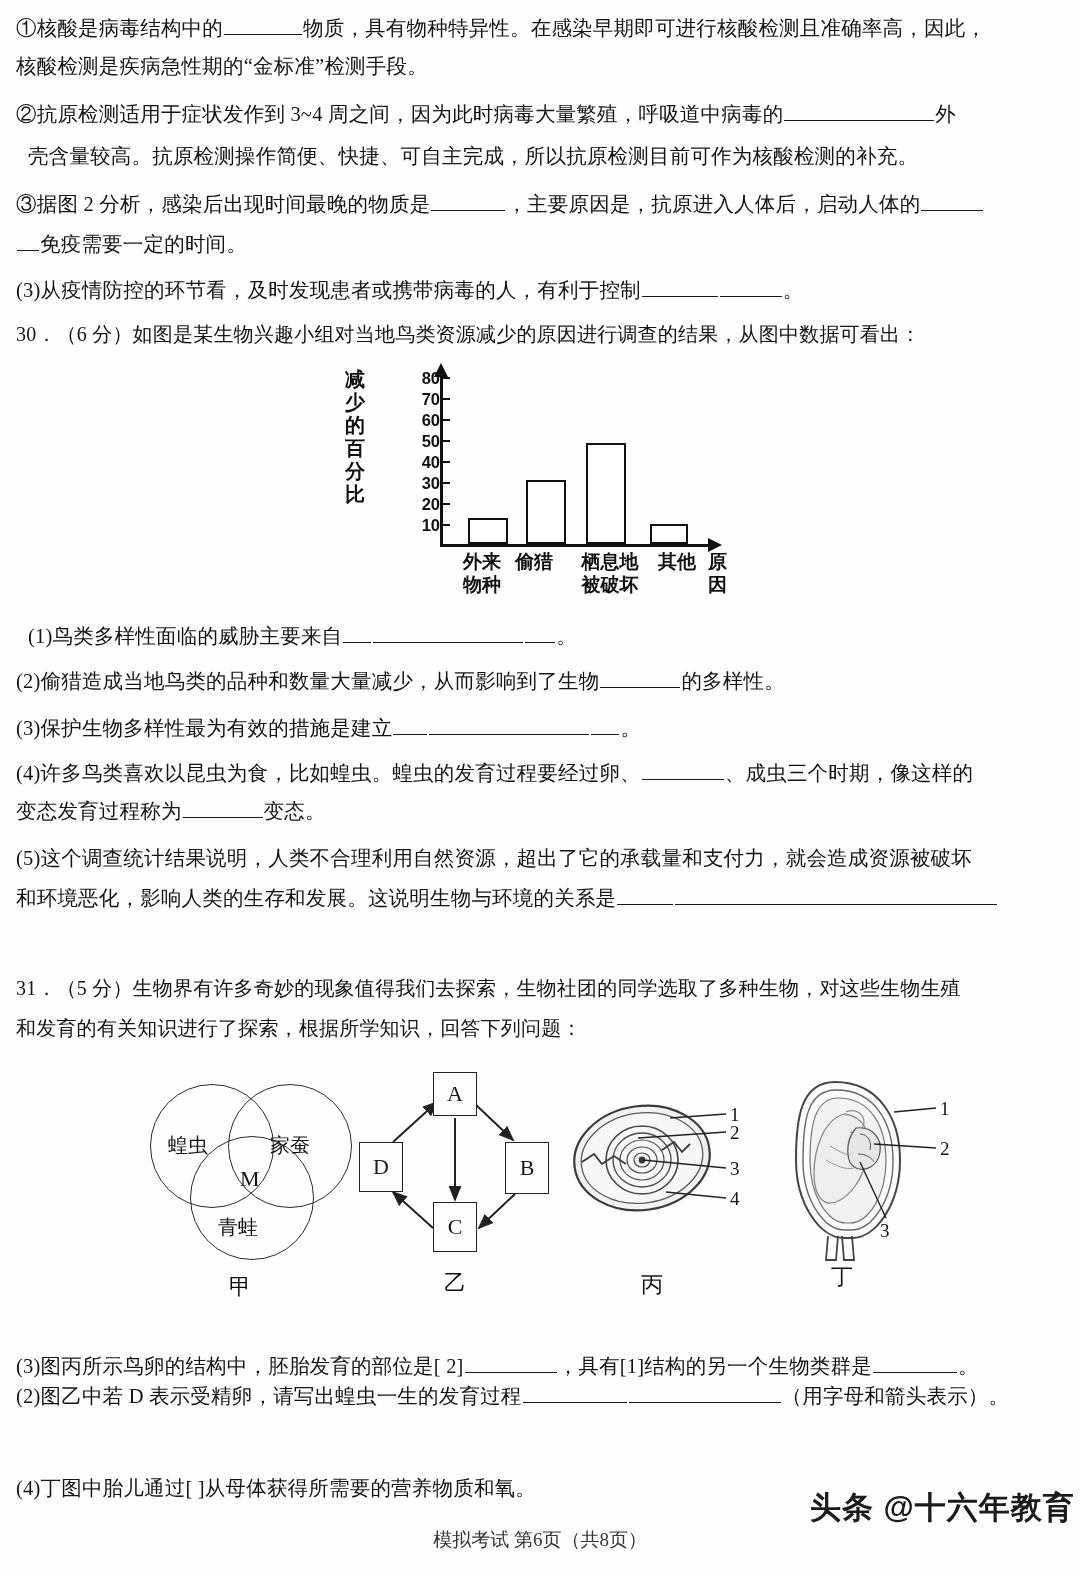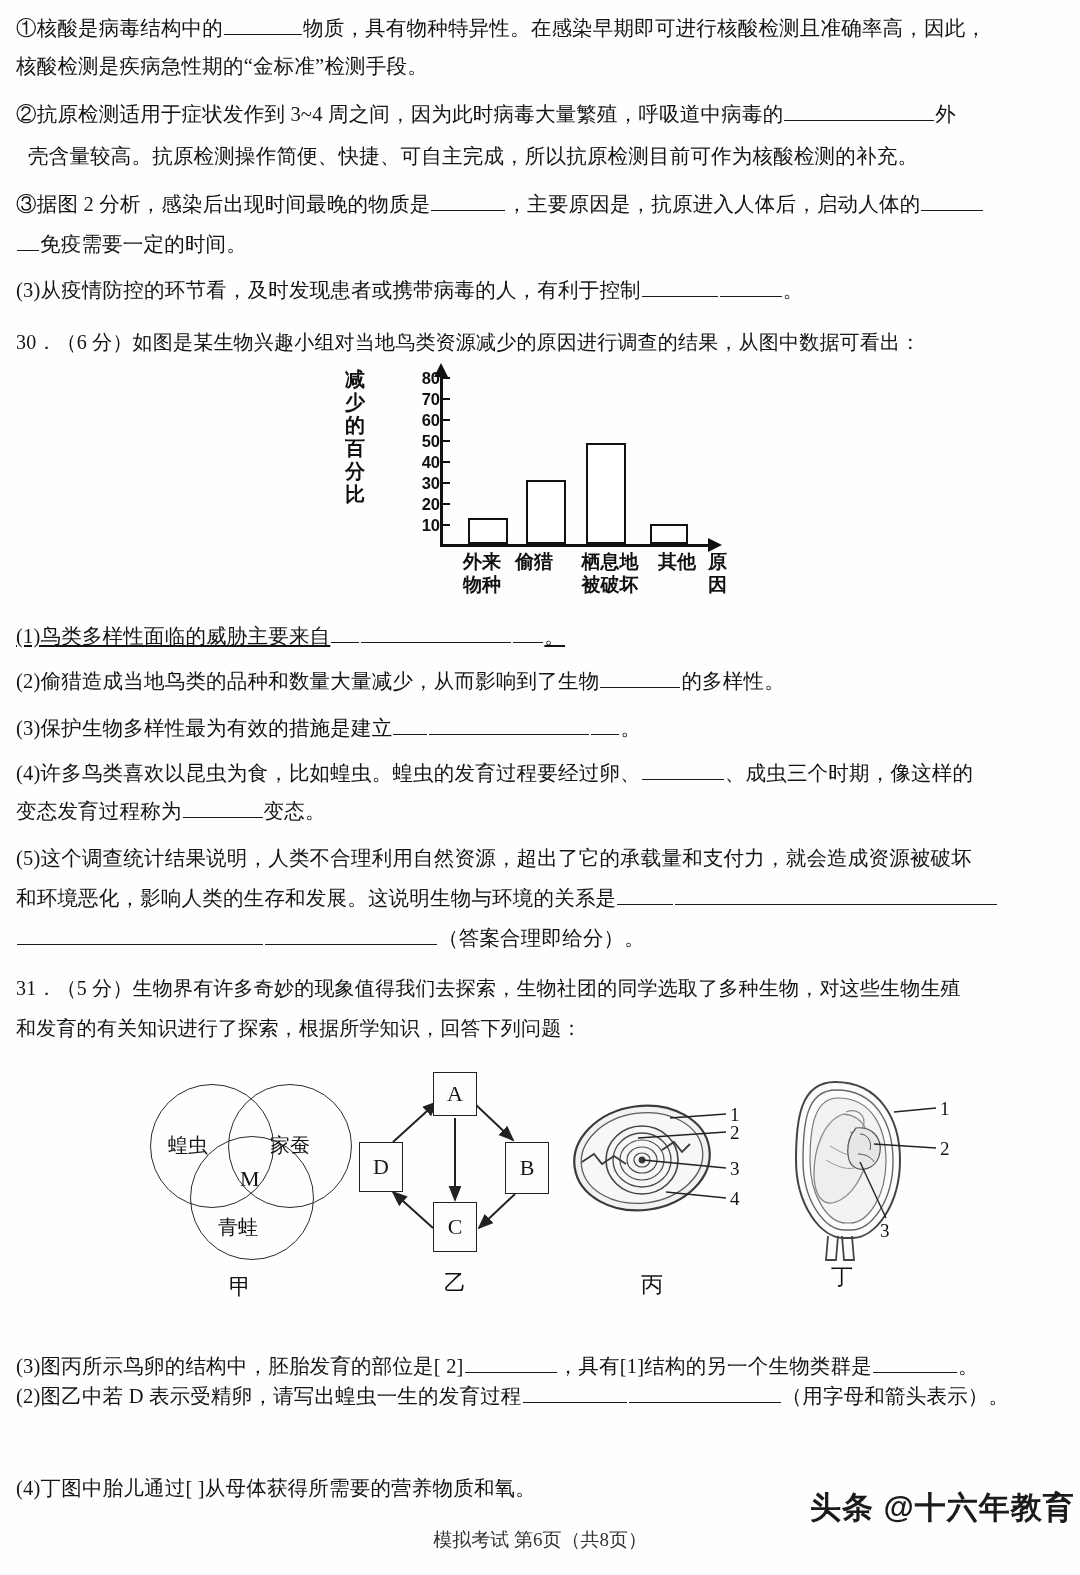--- a/index.html
+++ b/index.html
@@ -235,21 +235,21 @@
     <span>③据图 2 分析，感染后出现时间最晚的物质是</span><span class="blank" style="width:74px;"></span><span>，主要原因是，抗原进入人体后，启动人体的</span><span class="blank" style="width:62px;"></span>
   </div>
   <div class="para" style="left:16px; top:226px;">
     <span class="blank" style="width:22px;"></span><span>免疫需要一定的时间。</span>
   </div>
 
   <div class="para" style="left:16px; top:272px;">
     <span>(3)从疫情防控的环节看，及时发现患者或携带病毒的人，有利于控制</span><span class="blank" style="width:76px;"></span><span class="blank" style="width:62px;"></span><span>。</span>
   </div>
 
-  <div class="para" style="left:16px; top:316px; font-size:20px;margin-top:8px;">30．（6 分）如图是某生物兴趣小组对当地鸟类资源减少的原因进行调查的结果，从图中数据可看出：</div>
+  <div class="para" style="left:16px; top:316px; font-size:20px;">30．（6 分）如图是某生物兴趣小组对当地鸟类资源减少的原因进行调查的结果，从图中数据可看出：</div>
 
   <div id="chart-figure">
     <div class="chart-ylabel">减少的百分比</div>
 
     <div class="chart-plot">
       <div class="axis-y"></div>
       <div class="axis-y-arrow"></div>
       <div class="axis-x"></div>
       <div class="axis-x-arrow"></div>
 
@@ -279,21 +279,21 @@
 
     <div class="bar-label" style="left:117px; top:188px; width:70px;">外来
 物种</div>
     <div class="bar-label" style="left:174px; top:188px; width:60px;">偷猎</div>
     <div class="bar-label" style="left:232px; top:188px; width:96px;">栖息地
 被破坏</div>
     <div class="bar-label" style="left:318px; top:188px; width:58px;">其他</div>
     <div class="axis-x-title" style="left:378px; top:188px;">原因</div>
   </div>
 
-  <div class="para" style="left:16px; top:618px;text-decoration:underline;">
+  <div class="para" style="left:28px; top:618px;">
     <span>(1)鸟类多样性面临的威胁主要来自</span><span class="blank" style="width:28px;"></span><span class="blank" style="width:150px;"></span><span class="blank" style="width:30px;"></span><span>。</span>
   </div>
 
   <div class="para" style="left:16px; top:663px;">
     <span>(2)偷猎造成当地鸟类的品种和数量大量减少，从而影响到了生物</span><span class="blank" style="width:80px;"></span><span>的多样性。</span>
   </div>
 
   <div class="para" style="left:16px; top:710px;">
     <span>(3)保护生物多样性最为有效的措施是建立</span><span class="blank" style="width:34px;"></span><span class="blank" style="width:160px;"></span><span class="blank" style="width:28px;"></span><span>。</span>
   </div>
@@ -301,23 +301,20 @@
   <div class="para" style="left:16px; top:755px;">
     <span>(4)许多鸟类喜欢以昆虫为食，比如蝗虫。蝗虫的发育过程要经过卵、</span><span class="blank" style="width:82px;"></span><span>、成虫三个时期，像这样的</span>
   </div>
   <div class="para" style="left:16px; top:793px;">
     <span>变态发育过程称为</span><span class="blank" style="width:80px;"></span><span>变态。</span>
   </div>
 
   <div class="para" style="left:16px; top:840px;">(5)这个调查统计结果说明，人类不合理利用自然资源，超出了它的承载量和支付力，就会造成资源被破坏</div>
   <div class="para" style="left:16px; top:880px;">
     <span>和环境恶化，影响人类的生存和发展。这说明生物与环境的关系是</span><span class="blank" style="width:56px;"></span><span class="blank" style="width:322px;"></span>
-  </div>
-  <div class="para" style="left:16px; top:920px;">
-    <span class="blank" style="width:246px;"></span><span class="blank" style="width:172px;"></span><span>（答案合理即给分）。</span>
   </div>
 
   <div class="para" style="left:16px; top:970px; font-size:20px;">31．（5 分）生物界有许多奇妙的现象值得我们去探索，生物社团的同学选取了多种生物，对这些生物生殖</div>
   <div class="para" style="left:16px; top:1010px; font-size:20px;">和发育的有关知识进行了探索，根据所学知识，回答下列问题：</div>
 
   <div id="figure-row">
 
     <div id="venn-diagram">
       <div class="venn-c" style="left:0px; top:10px; width:122px; height:122px;"></div>
       <div class="venn-c" style="left:78px; top:10px; width:122px; height:122px;"></div>

